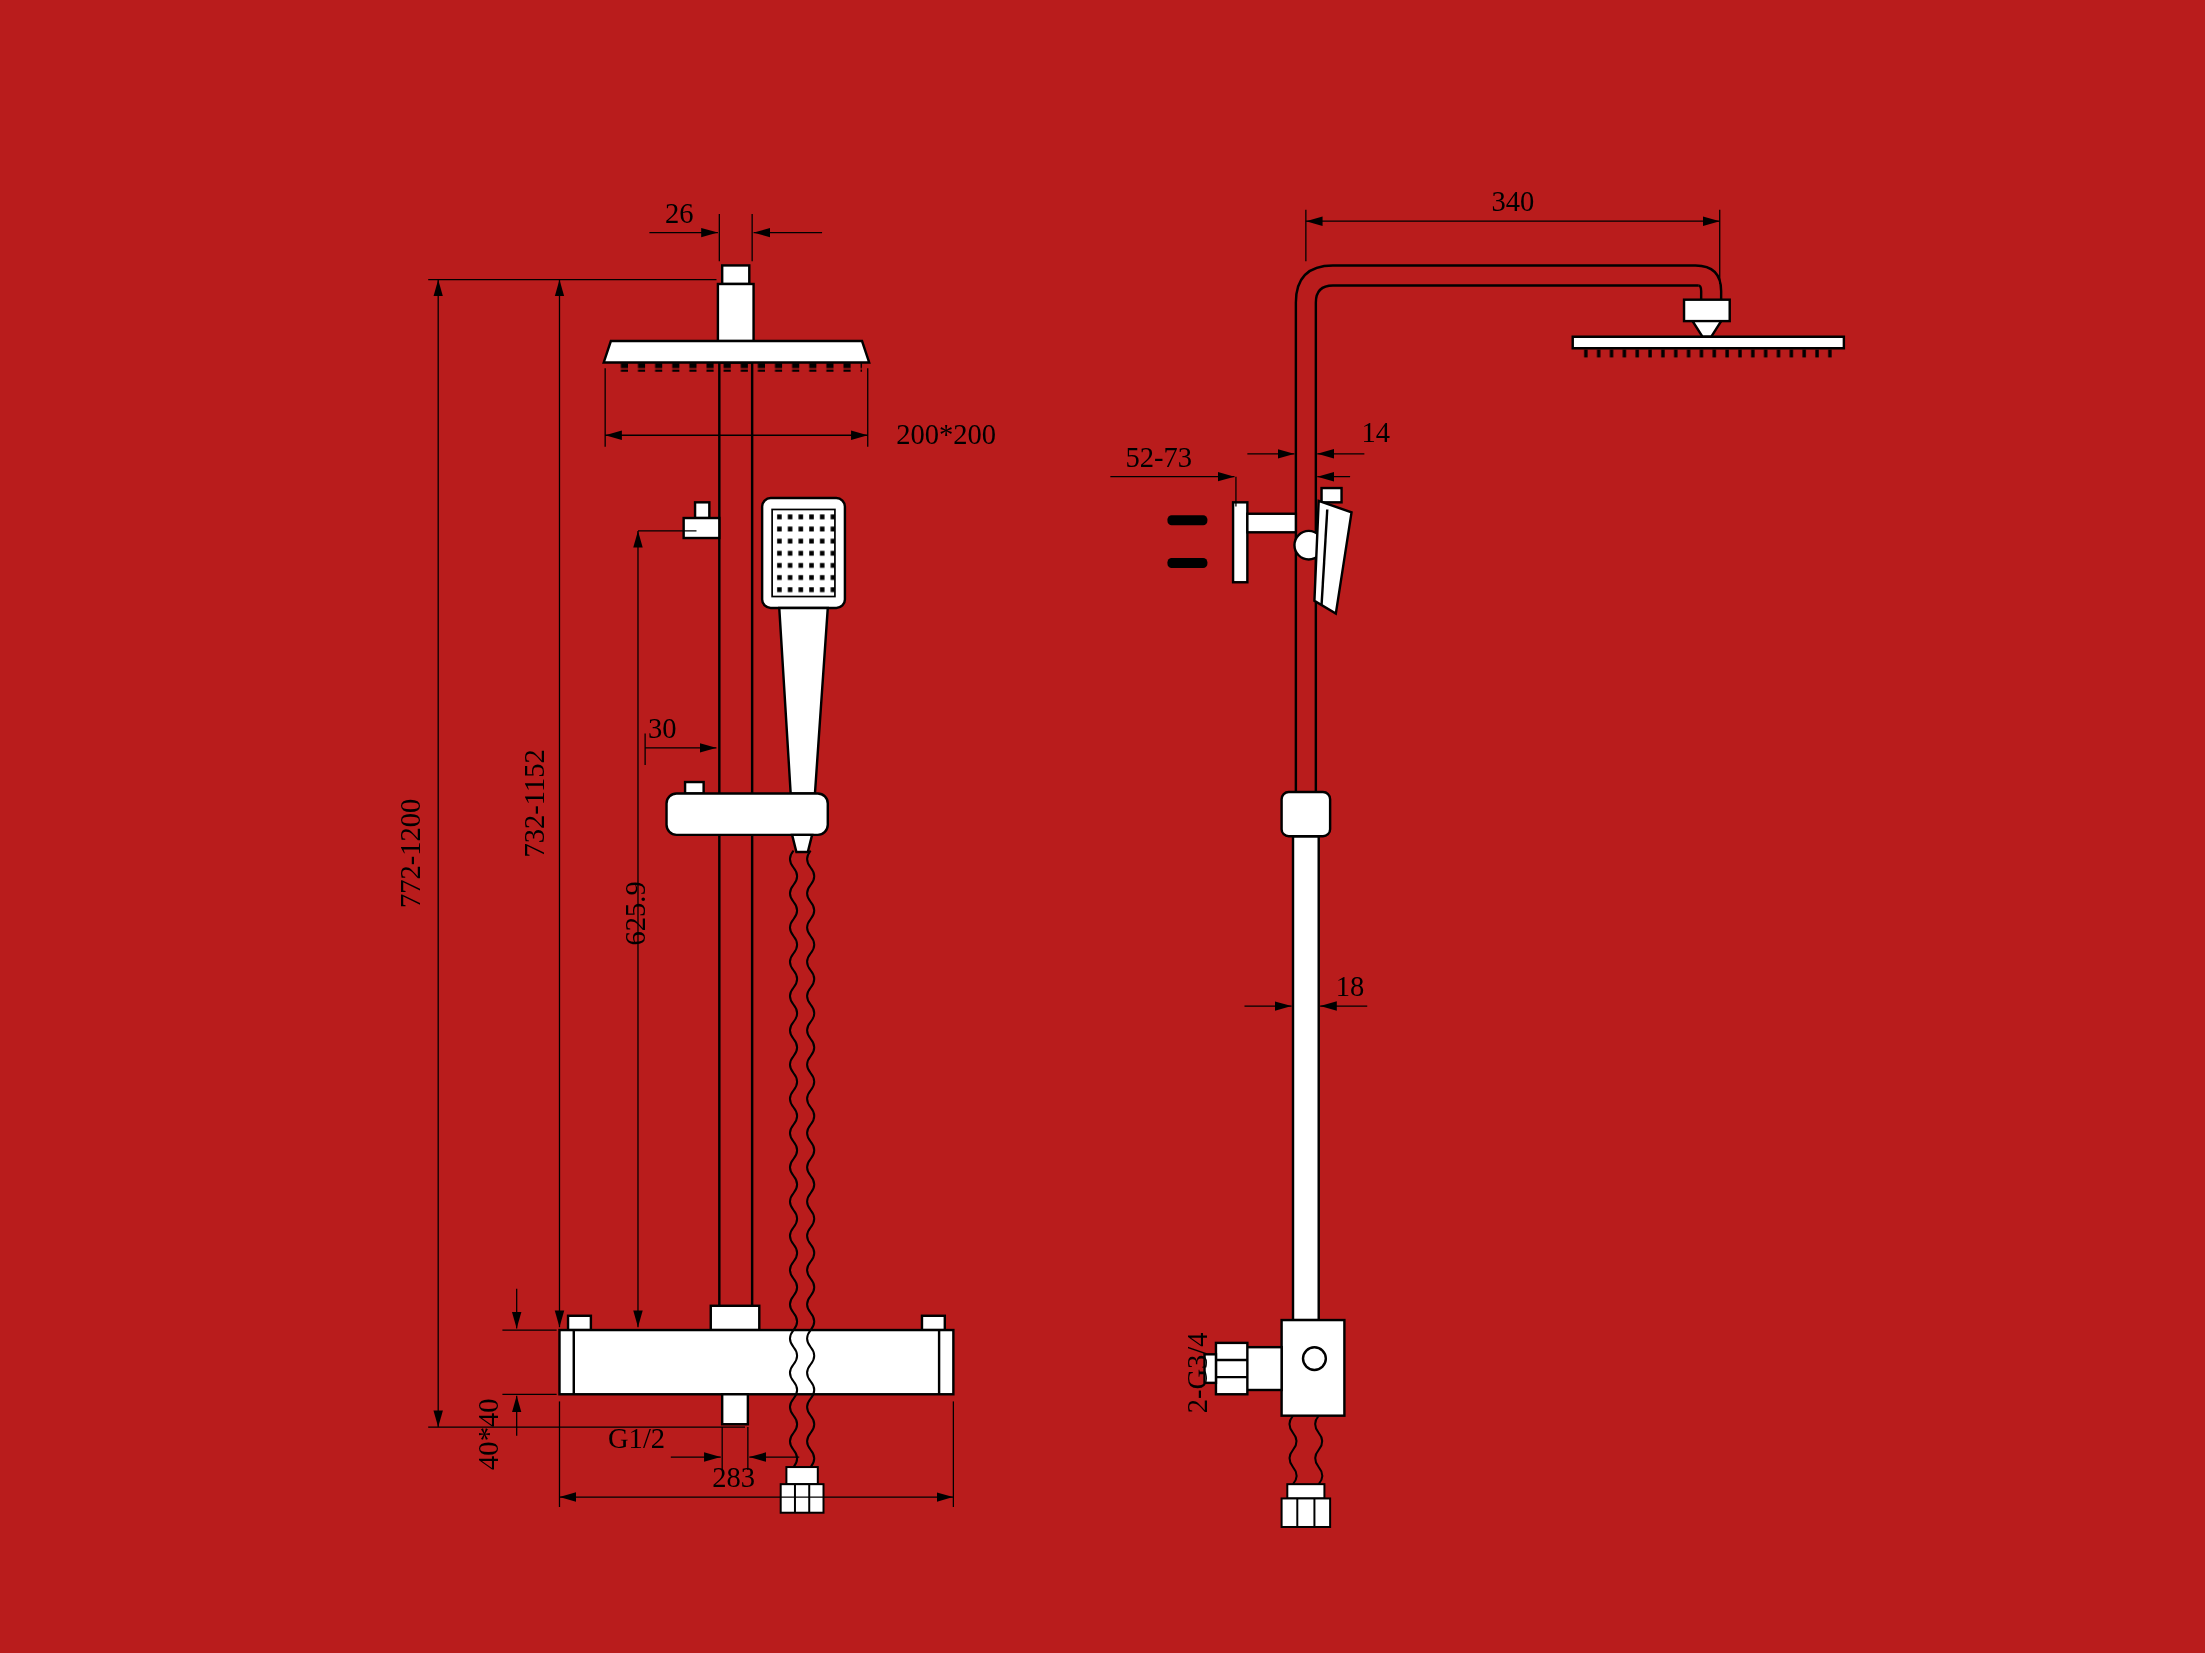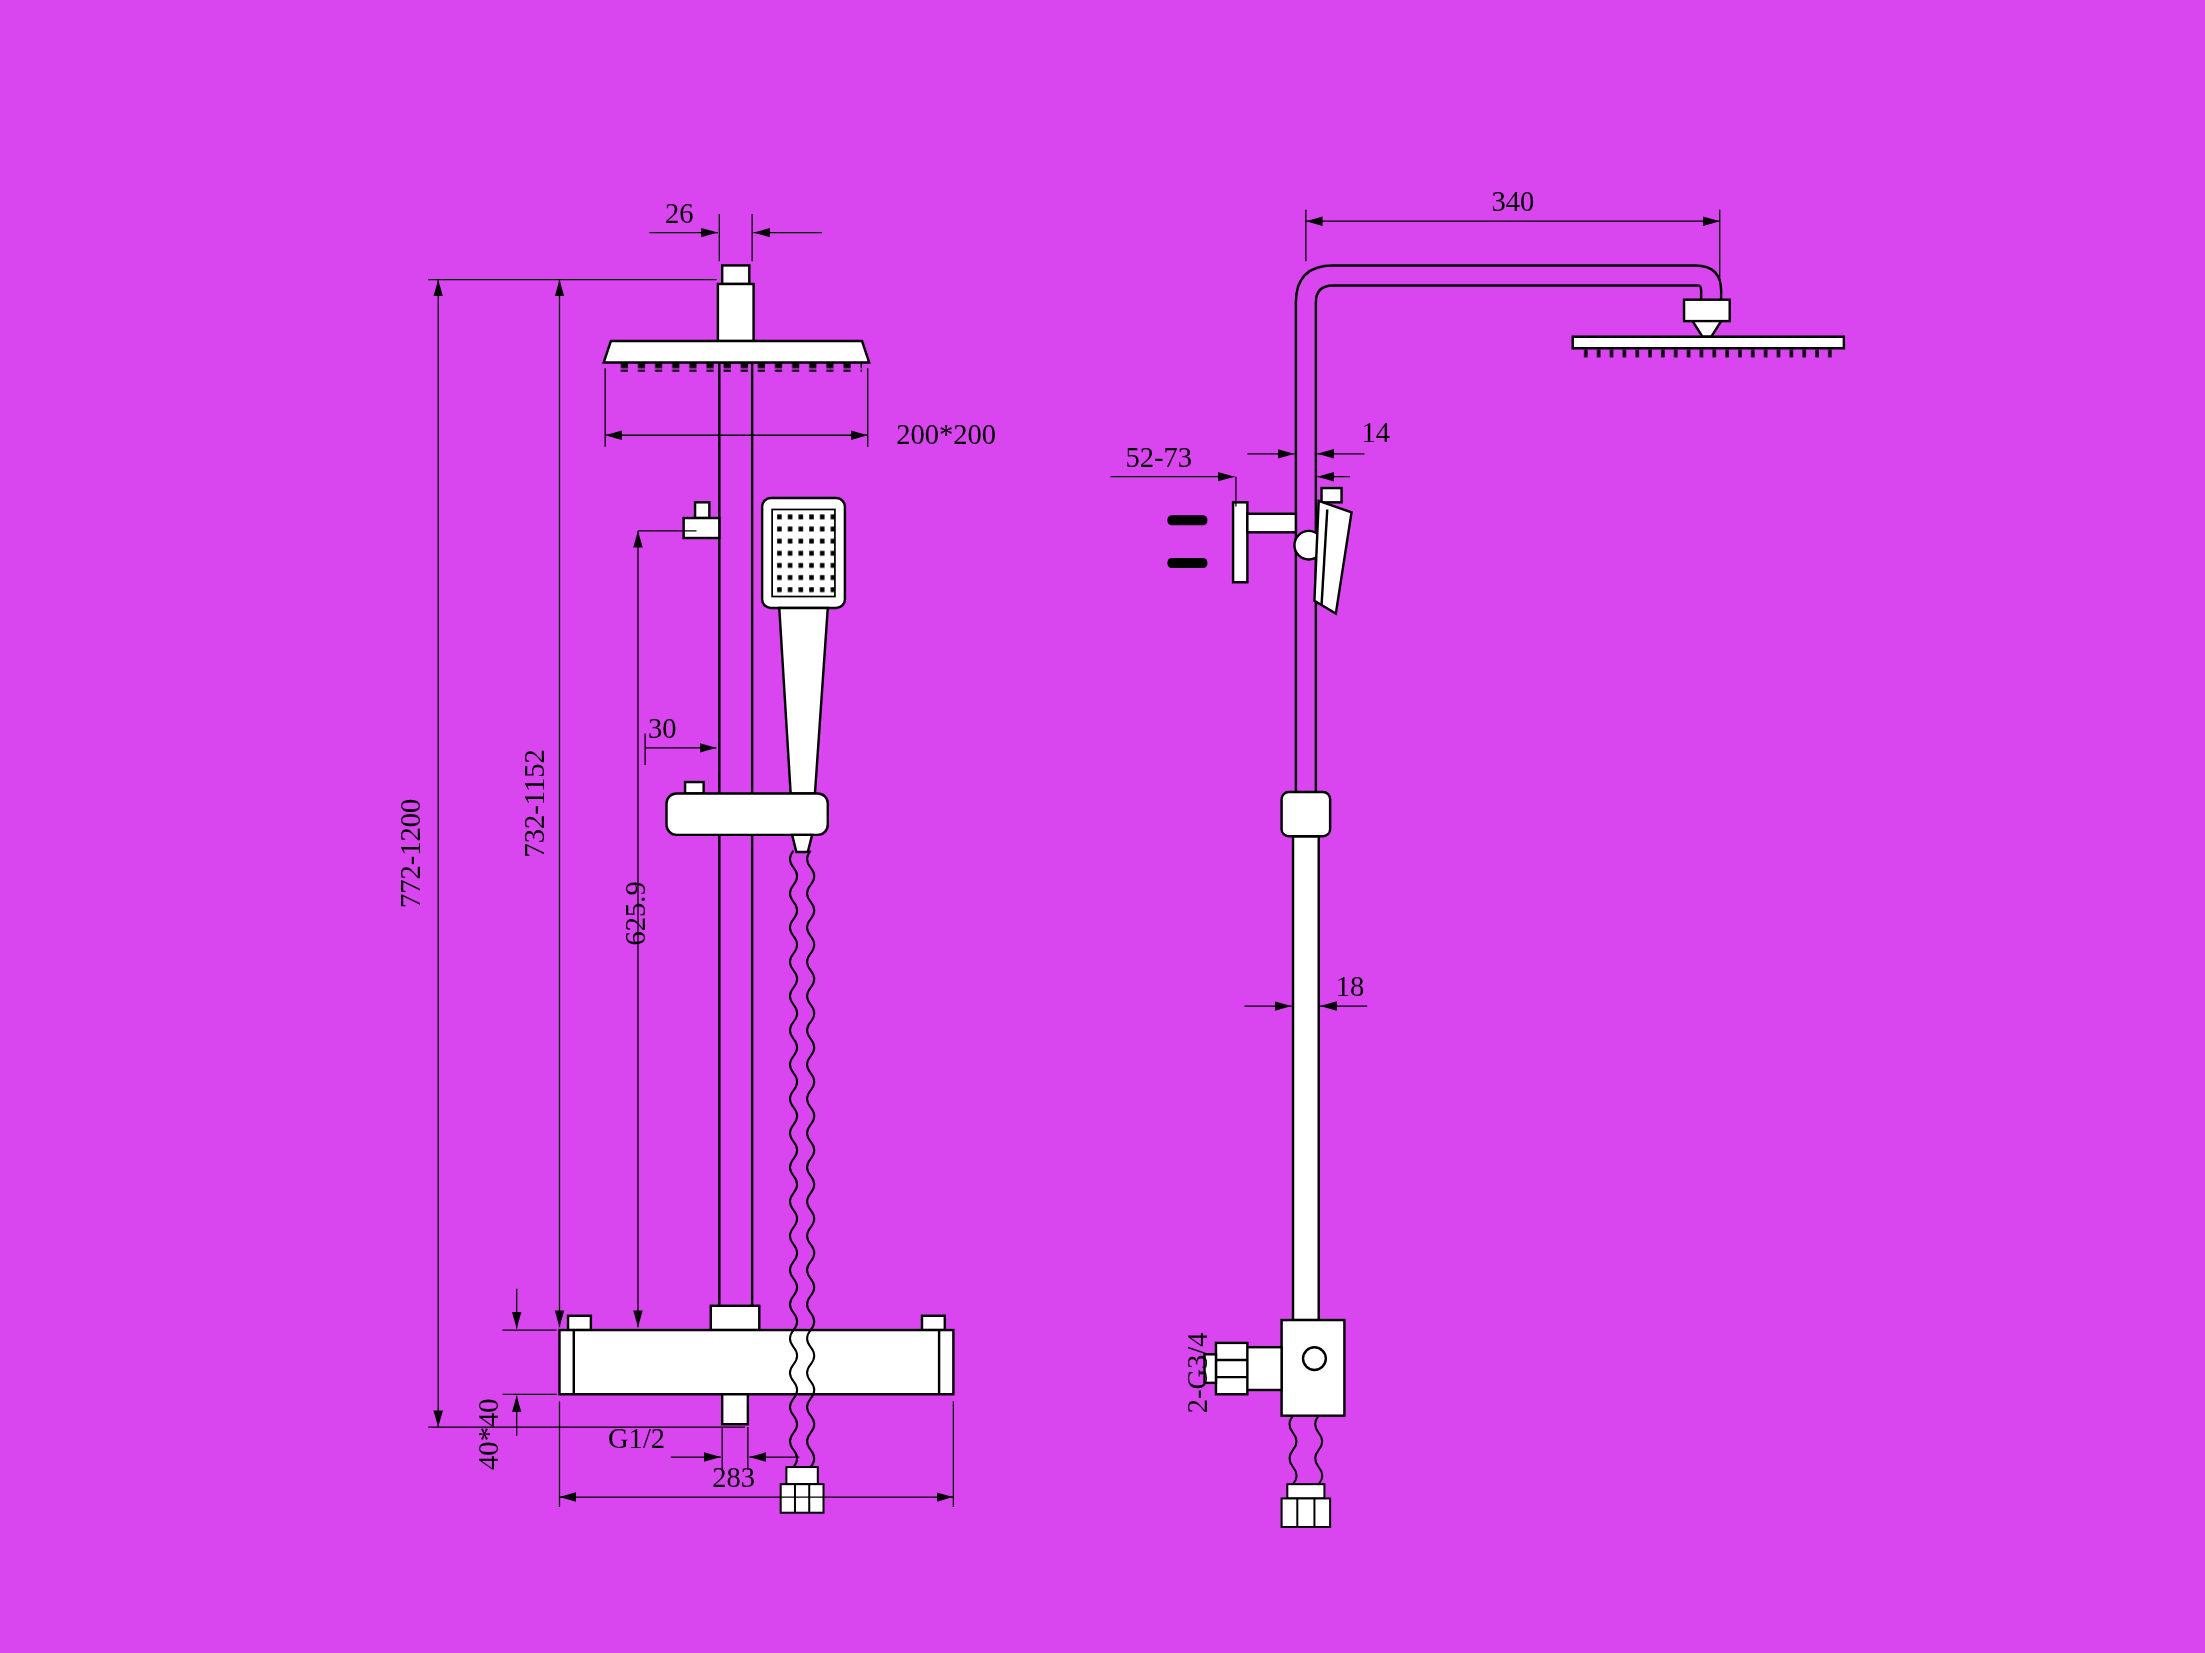--- a/index.html
+++ b/index.html
@@ -6,21 +6,21 @@
     margin: 0;
     padding: 0;
     background: #ffffff;
     width: 2205px;
     height: 1654px;
     overflow: hidden;
   }
   .sheet {
     width: 2205px;
     height: 1654px;
-    background: #d946ef;
+    background: #b91c1c;
   }
   svg { display: block; }
   svg text {
     font-family: "Liberation Serif", "DejaVu Serif", serif;
     font-size: 20px;
     fill: #000000;
     stroke: none;
   }
   .geom { stroke: #000000; stroke-width: 1.7; fill: none; stroke-linejoin: miter; }
   .geom .white { fill: #ffffff; }

